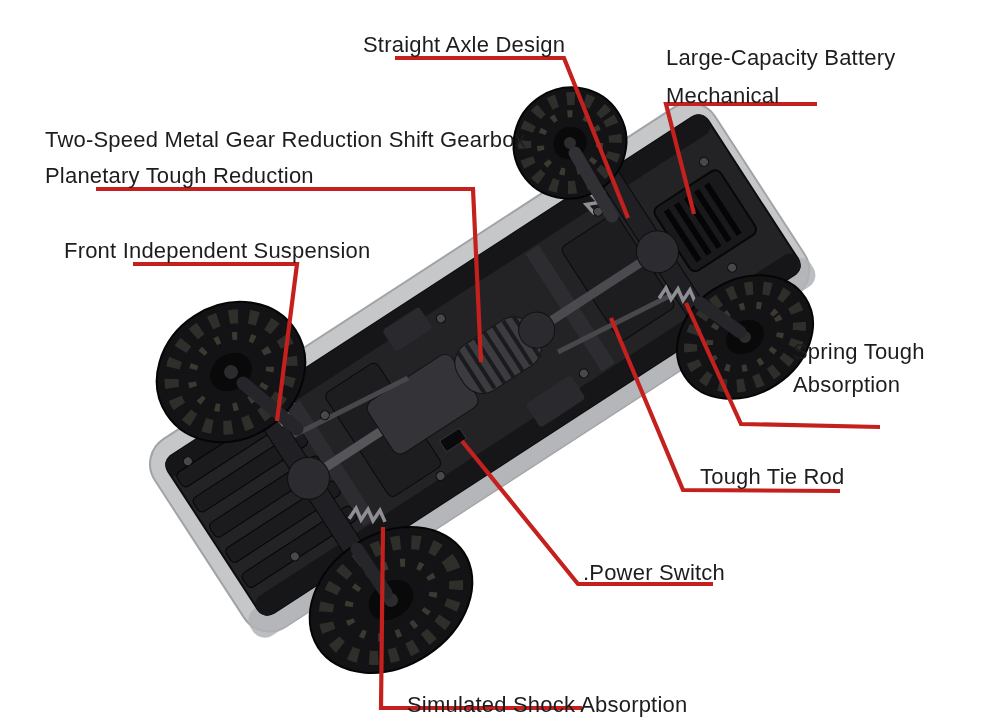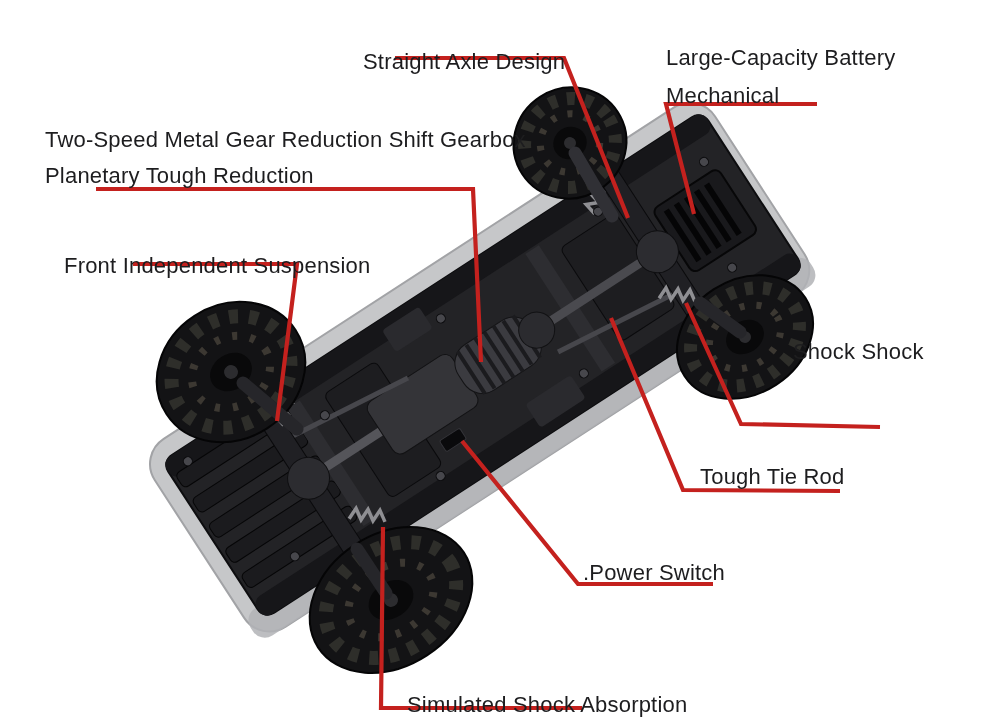--- a/index.html
+++ b/index.html
@@ -156,40 +156,41 @@
     <polyline class="leader" points="395,58 564,58 628,218"></polyline>
     <polyline class="leader" points="817,104 666,104 694,214"></polyline>
     <polyline class="leader" points="96,189 473,189 481,362"></polyline>
     <polyline class="leader" points="133,264 297,264 277,421"></polyline>
     <polyline class="leader" points="880,427 741,424 686,303"></polyline>
     <polyline class="leader" points="840,491 683,490 611,318"></polyline>
     <polyline class="leader" points="713,584 578,584 462,441"></polyline>
     <polyline class="leader" points="582,708 381,708 383,527"></polyline>
   </svg>
 
-  <div class="callout" style="left:363px;top:44px;">
+  <div class="callout" style="left:363px;top:27px;">
     <span class="cl-line">Straight Axle Design</span>
   </div>
 
   <div class="callout" style="left:666px;top:39px;line-height:38px;">
     <span class="cl-line">Large-Capacity Battery</span>
     <span class="cl-line">Mechanical</span>
   </div>
 
   <div class="callout" style="left:45px;top:122px;line-height:36px;">
     <span class="cl-line">Two-Speed Metal Gear Reduction Shift Gearbox</span>
     <span class="cl-line">Planetary Tough Reduction</span>
   </div>
 
-  <div class="callout" style="left:64px;top:248px;text-align:center;">
+  <div class="callout" style="left:64px;top:233px;text-align:center;">
     <span class="cl-line">Front Independent Suspension</span>
   </div>
 
   <div class="callout" style="left:793px;top:335px;line-height:33px;">
-    <span class="cl-line">Shock Shock</span>
+    <span class="cl-line">Spring Tough</span>
+    <span class="cl-line">Absorption</span>
   </div>
 
   <div class="callout" style="left:700px;top:459px;text-align:center;">
     <span class="cl-line">Tough Tie Rod</span>
   </div>
 
   <div class="callout" style="left:583px;top:555px;">
     <span class="cl-line">.Power Switch</span>
   </div>
 

